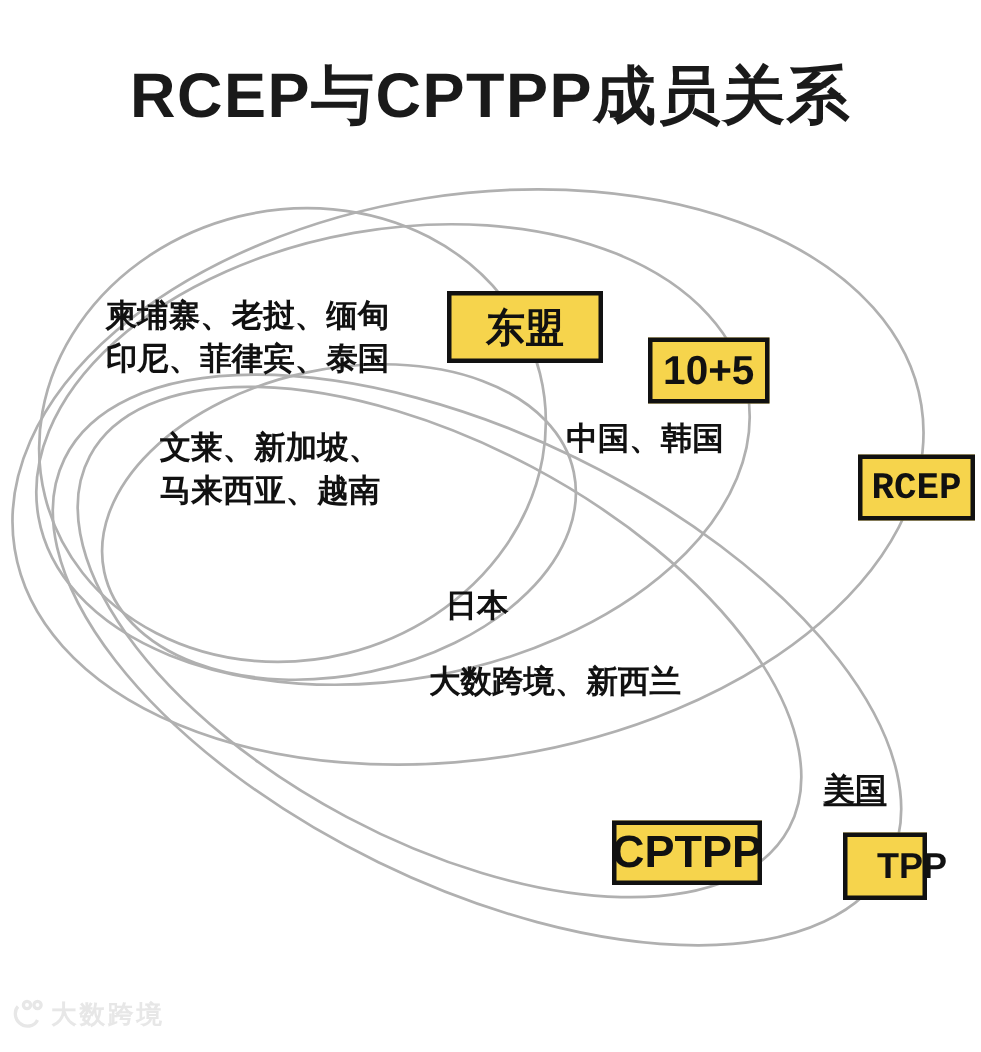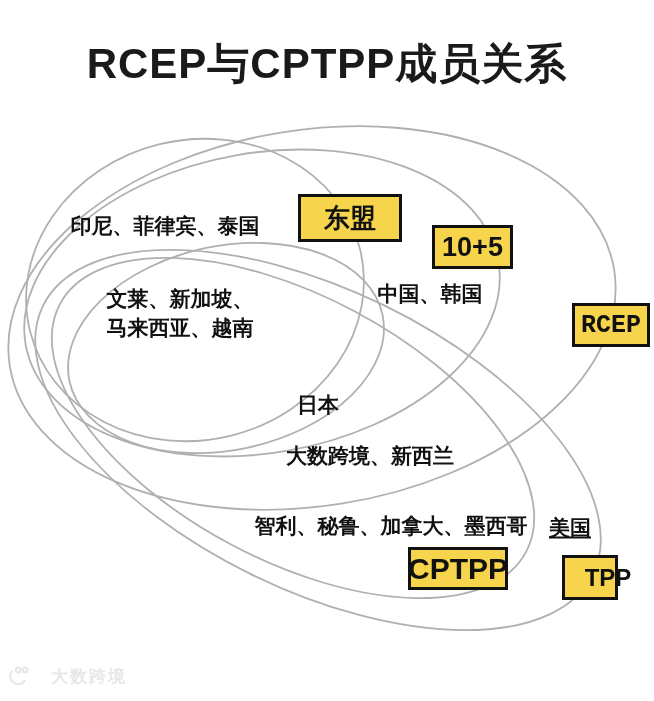--- a/index.html
+++ b/index.html
@@ -20,56 +20,56 @@
   }
   .members{
     position:absolute;transform:translate(-50%,-50%);
     font-size:21px;font-weight:800;color:#111111;text-align:center;
     line-height:29px;white-space:nowrap;
   }
   .watermark{
     position:absolute;left:8px;top:664px;display:flex;align-items:center;
     color:#e7e7e7;font-weight:800;font-size:17px;letter-spacing:2px;
   }
-  .watermark .wm-text{margin-left:17px;}
+  .watermark .wm-text{margin-left:0;}
 </style>
 </head>
 <body>
 
 <div class="stage">
 
   <svg class="rings" width="654" height="701" viewBox="0 0 654 701">
     <g fill="none" stroke="#b0b0b0" stroke-width="1.8">
       <ellipse cx="312" cy="318" rx="306" ry="188" transform="rotate(-9 312 318)"></ellipse>
       <ellipse cx="262" cy="303" rx="240" ry="150" transform="rotate(-10 262 303)"></ellipse>
       <ellipse cx="195" cy="290" rx="170" ry="150" transform="rotate(-14 195 290)"></ellipse>
       <ellipse cx="226" cy="348" rx="160" ry="102" transform="rotate(-12 226 348)"></ellipse>
       <ellipse cx="318" cy="440" rx="306" ry="150" transform="rotate(26 318 440)"></ellipse>
       <ellipse cx="293" cy="428" rx="264" ry="132" transform="rotate(28 293 428)"></ellipse>
     </g>
   </svg>
 
   <div class="title">RCEP与CPTPP成员关系</div>
 
   <div class="members" style="left:165px;top:225px;">
+    <div>柬埔寨、老挝、缅甸</div>
     <div>印尼、菲律宾、泰国</div>
   </div>
 
   <div class="members" style="left:180px;top:313px;">
     <div>文莱、新加坡、</div>
     <div>马来西亚、越南</div>
   </div>
 
   <div class="members" style="left:430px;top:293px;">中国、韩国</div>
 
   <div class="members" style="left:318px;top:404px;">日本</div>
 
   <div class="members" style="left:370px;top:455px;">大数跨境、新西兰</div>
 
-  <div class="members" style="left:391px;top:525px;">智利、秘鲁、加拿大、墨西哥</div>
 
   <div class="members" style="left:570px;top:527px;text-decoration:underline;">美国</div>
 
   <div class="tagbox" style="left:298px;top:194px;width:104px;height:48px;font-size:26px;">东盟</div>
 
   <div class="tagbox" style="left:432px;top:225px;width:81px;height:44px;font-size:27px;">10+5</div>
 
   <div class="tagbox" style="left:572px;top:303px;width:78px;height:44px;font-size:25px;font-family:Liberation Mono, monospace;">RCEP</div>
 
   <div class="tagbox" style="left:408px;top:547px;width:100px;height:43px;font-size:30px;">CPTPP</div>

